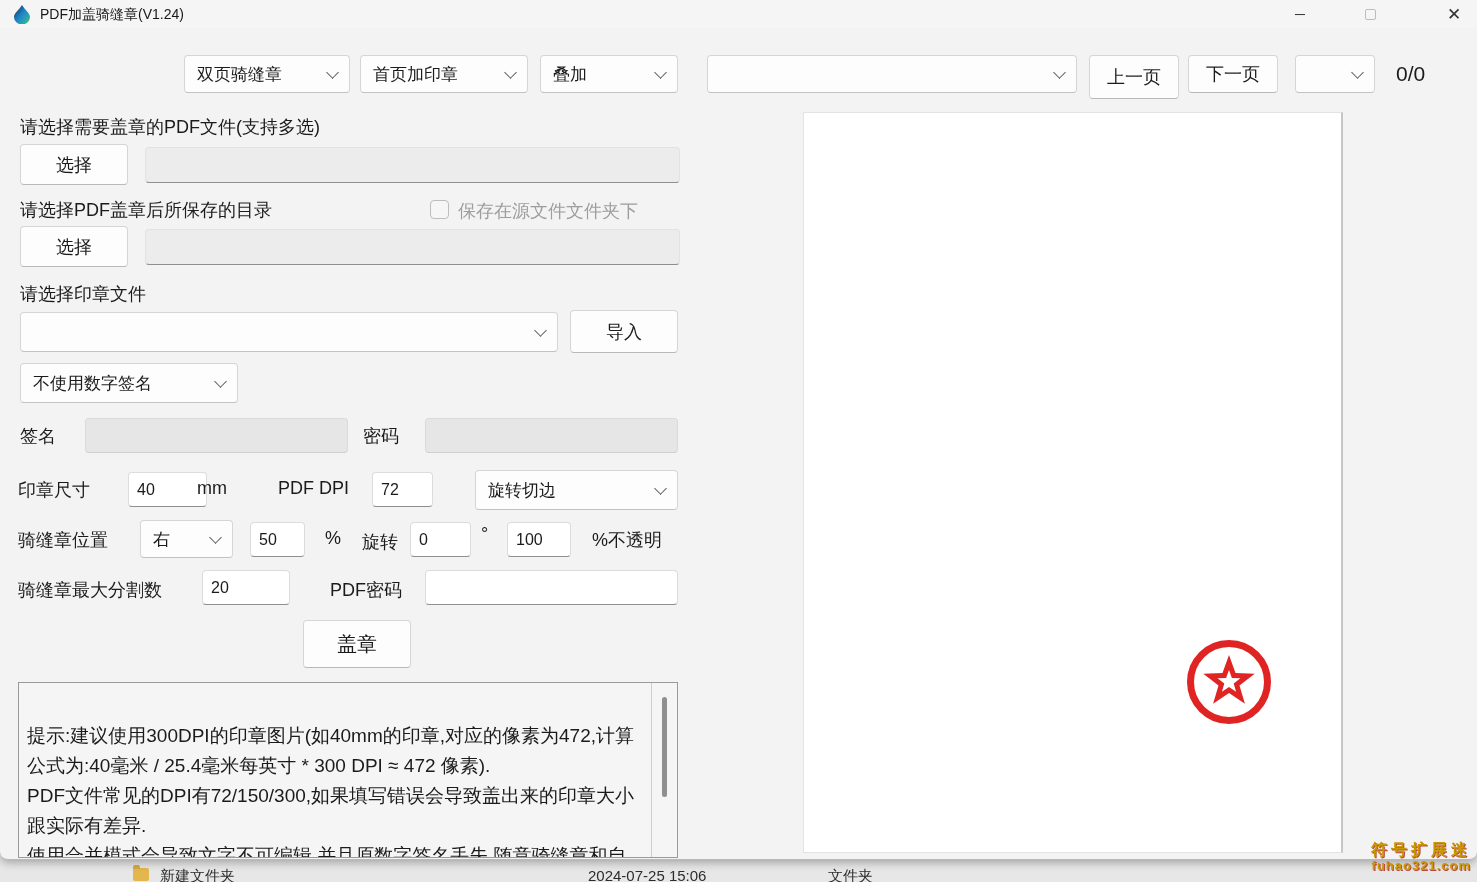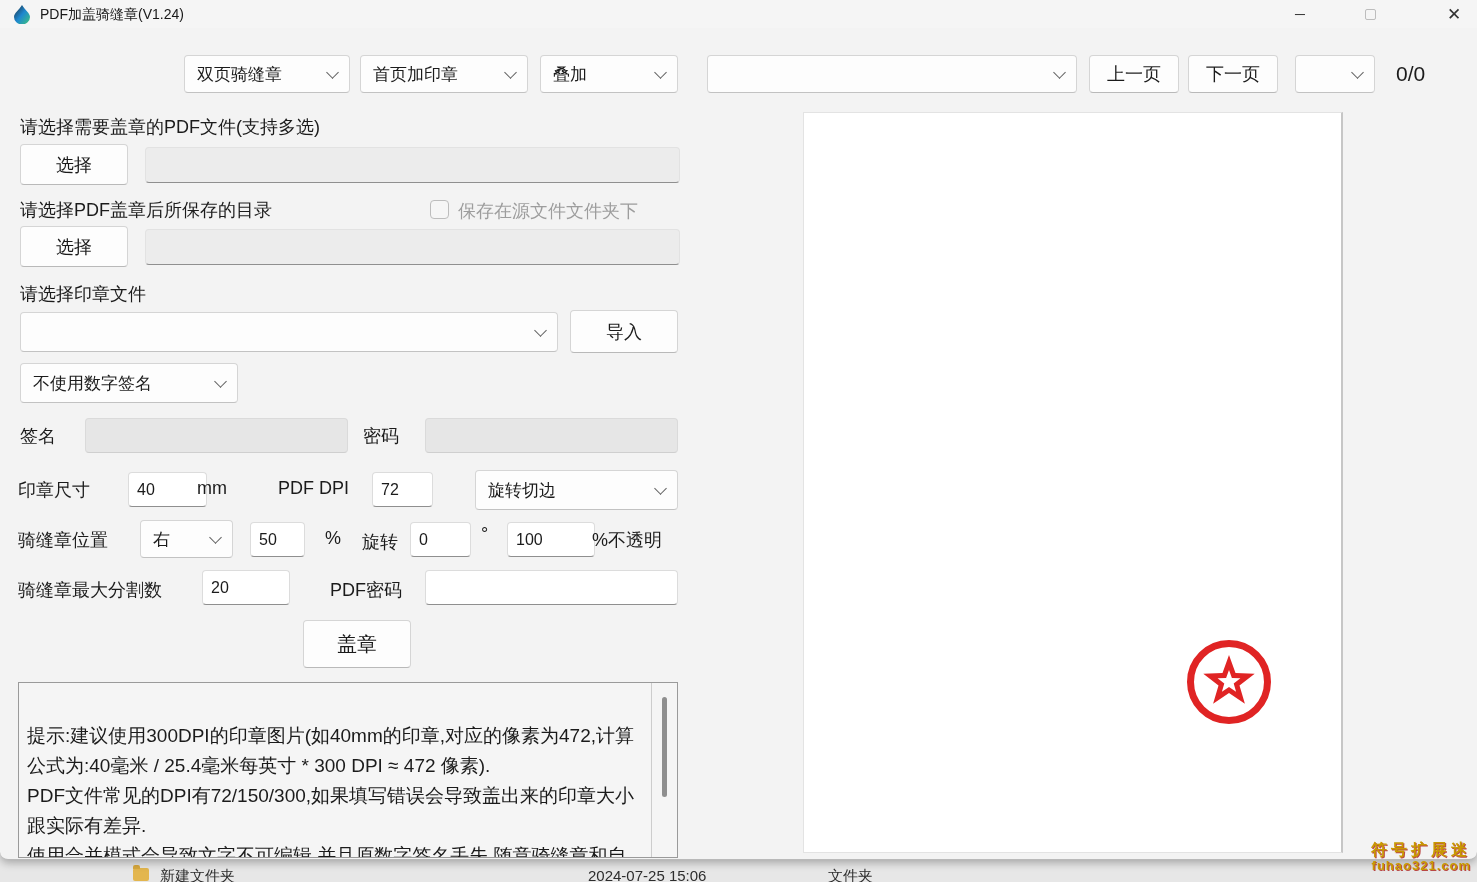--- a/index.html
+++ b/index.html
@@ -140,21 +140,21 @@
     <span class="chev"></span>
   </div>
   <div class="combo" style="left:540px; top:55px; width:138px;">
     <span>叠加</span>
     <span class="chev"></span>
   </div>
   <div class="combo" style="left:707px; top:55px; width:370px;">
     <span></span>
     <span class="chev"></span>
   </div>
-  <div class="btn" style="left:1089px; top:55px; width:90px; height:38px;">上一页</div>
+  <div class="btn" style="left:1089px; top:55px; width:90px; height:44px;">上一页</div>
   <div class="btn" style="left:1188px; top:55px; width:90px; height:38px;">下一页</div>
   <div class="combo" style="left:1295px; top:55px; width:80px;">
     <span></span>
     <span class="chev"></span>
   </div>
   <div class="lbl" style="left:1396px; top:62px; font-size:21px;">0/0</div>
 
   <div class="lbl" style="left:20px; top:115px;">请选择需要盖章的PDF文件(支持多选)</div>
   <div class="btn" style="left:20px; top:144px; width:108px; height:41px;">选择</div>
   <input class="tbox" style="left: 145px; top: 147px; width: 535px; height: 36px;" value="">
@@ -194,21 +194,21 @@
   <div class="lbl" style="left:18px; top:528px;">骑缝章位置</div>
   <div class="combo" style="left:140px; top:520px; width:93px;">
     <span>右</span>
     <span class="chev"></span>
   </div>
   <input class="tbox white" style="left: 250px; top: 522px; width: 55px; height: 35px;" value="50">
   <div class="lbl" style="left:325px; top:528px;">%</div>
   <div class="lbl" style="left:362px; top:530px;">旋转</div>
   <input class="tbox white" style="left: 410px; top: 522px; width: 61px; height: 35px;" value="0">
   <div class="lbl" style="left:481px; top:524px;">°</div>
-  <input class="tbox white" style="left: 507px; top: 522px; width: 88px; height: 35px;" value="100">
+  <input class="tbox white" style="left: 507px; top: 522px; width: 64px; height: 35px;" value="100">
   <div class="lbl" style="left:592px; top:528px;">%不透明</div>
 
   <div class="lbl" style="left:18px; top:578px;">骑缝章最大分割数</div>
   <input class="tbox white" style="left: 202px; top: 570px; width: 88px; height: 35px;" value="20">
   <div class="lbl" style="left:330px; top:578px;">PDF密码</div>
   <input class="tbox white" style="left: 425px; top: 570px; width: 253px; height: 35px;" value="">
 
   <div class="btn" style="left:303px; top:620px; width:108px; height:48px; font-size:20px;">盖章</div>
 
   <div class="tips">

